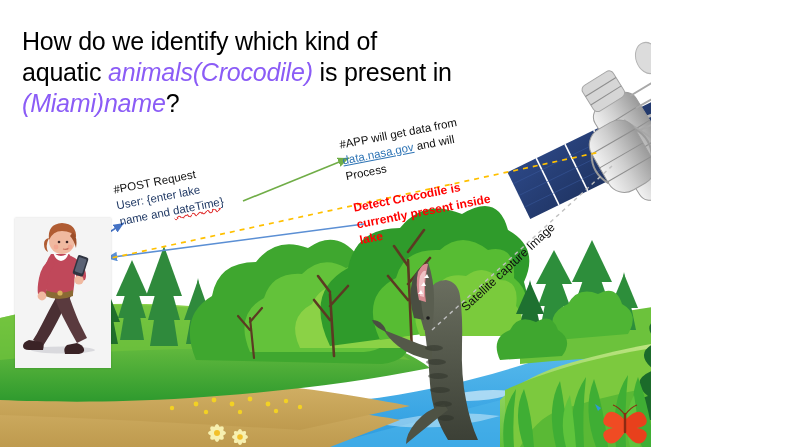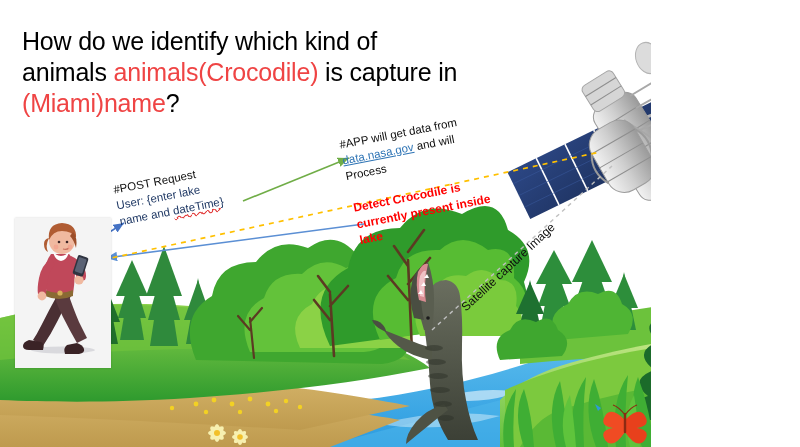--- a/index.html
+++ b/index.html
@@ -11,21 +11,21 @@
     position:relative;
   }
   #stage{position:absolute;left:0;top:0;width:651px;height:447px;overflow:hidden;background:#fff;}
 
   
   #title{
     position:absolute;left:22px;top:26px;width:470px;
     font-size:25px;line-height:31px;color:#000000;
     letter-spacing:-0.2px;
   }
-  #title .hl{color:#ef4444;}
+  #title .hl{color:#8b5cf6;font-style:italic;}
 
   
   .scene{position:absolute;left:0;top:0;width:800px;height:447px;}
 
   
   .anno{position:absolute;white-space:nowrap;}
   .anno .ln{display:block;}
 
   #anno-post{
     left:112px;top:182px;
@@ -446,21 +446,21 @@
       <circle cx="44" cy="24" r="1.3" fill="#3A2326"></circle>
       <path d="M48,31 q4,1 6,-1" stroke="#C8705E" stroke-width="1.2" fill="none"></path>
       <circle cx="41" cy="29" r="2.4" fill="#F2A08C" opacity=".7"></circle>
       <circle cx="55" cy="29" r="2.4" fill="#F2A08C" opacity=".7"></circle>
     </svg>
   </div>
 
   <div id="title">
     <span>How do we identify which kind of</span>
     <br>
-    <span>animals </span><span class="hl">animals(Crocodile)</span><span> is capture in</span>
+    <span>aquatic </span><span class="hl">animals(Crocodile)</span><span> is present in</span>
     <br>
     <span class="hl">(Miami)name</span><span>?</span>
   </div>
 
   <div class="anno" id="anno-post">
     <span class="ln l1">#POST Request</span>
     <span class="ln l2">User:  {enter lake</span>
     <span class="ln l3"><span>name and </span><span class="sqg">dateTime</span><span>}</span></span>
   </div>
 

